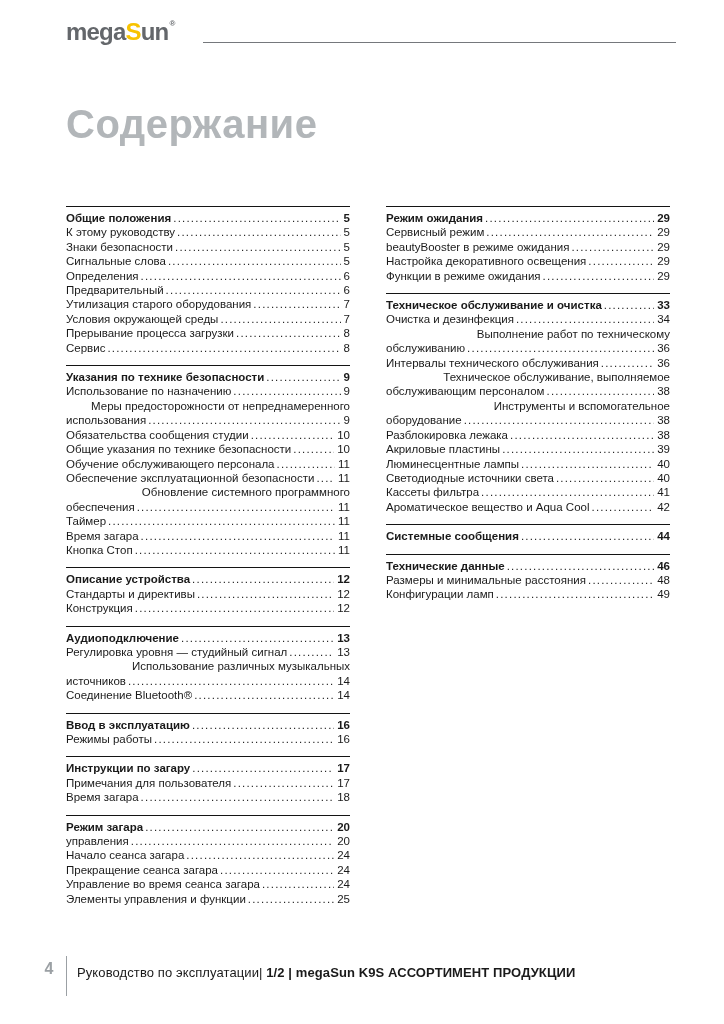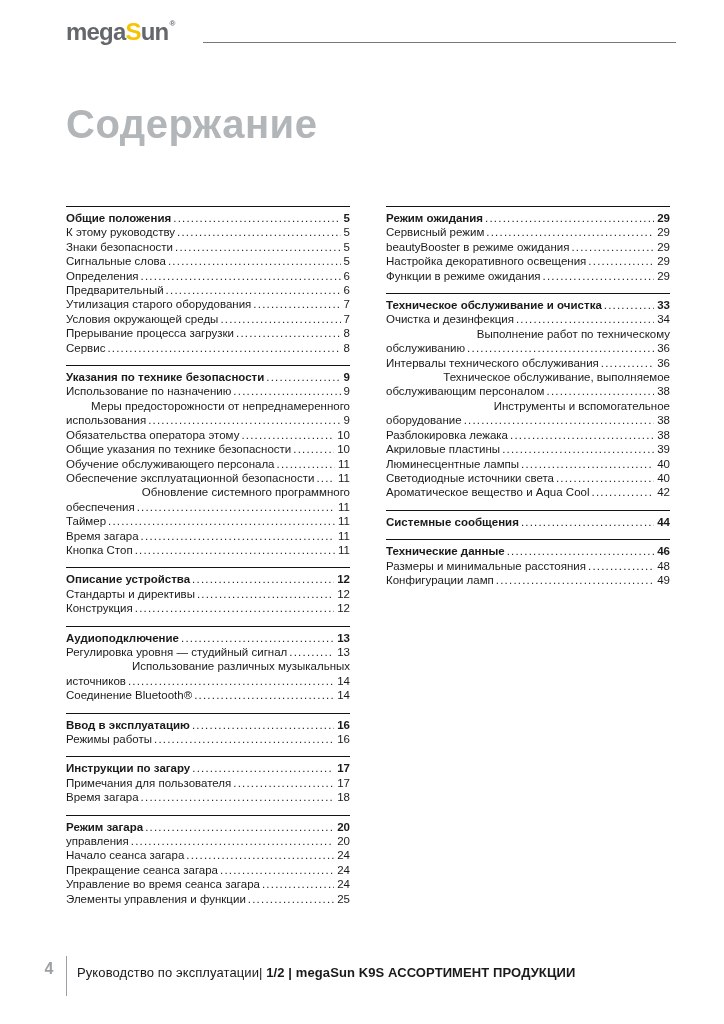--- a/index.html
+++ b/index.html
@@ -175,21 +175,21 @@
           <div class="toc-entry">
             <div class="entry-line">Меры предосторожности от непреднамеренного</div>
             <div class="entry-row">
               <span class="entry-label">использования</span>
               <span class="dots"></span>
               <span class="entry-page">9</span>
             </div>
           </div>
           <div class="toc-entry">
             <div class="entry-row">
-              <span class="entry-label">Обязательства оператора этому</span>
+              <span class="entry-label">Обязательства сообщения студии</span>
               <span class="dots"></span>
               <span class="entry-page">10</span>
             </div>
           </div>
           <div class="toc-entry">
             <div class="entry-row">
               <span class="entry-label">Общие указания по технике безопасности</span>
               <span class="dots"></span>
               <span class="entry-page">10</span>
             </div>
@@ -479,20 +479,27 @@
               <span class="entry-label">Люминесцентные лампы</span>
               <span class="dots"></span>
               <span class="entry-page">40</span>
             </div>
           </div>
           <div class="toc-entry">
             <div class="entry-row">
               <span class="entry-label">Светодиодные источники света</span>
               <span class="dots"></span>
               <span class="entry-page">40</span>
+            </div>
+          </div>
+          <div class="toc-entry">
+            <div class="entry-row">
+              <span class="entry-label">Кассеты фильтра</span>
+              <span class="dots"></span>
+              <span class="entry-page">41</span>
             </div>
           </div>
           <div class="toc-entry">
             <div class="entry-row">
               <span class="entry-label">Ароматическое вещество и Aqua Cool</span>
               <span class="dots"></span>
               <span class="entry-page">42</span>
             </div>
           </div>
         </section>

